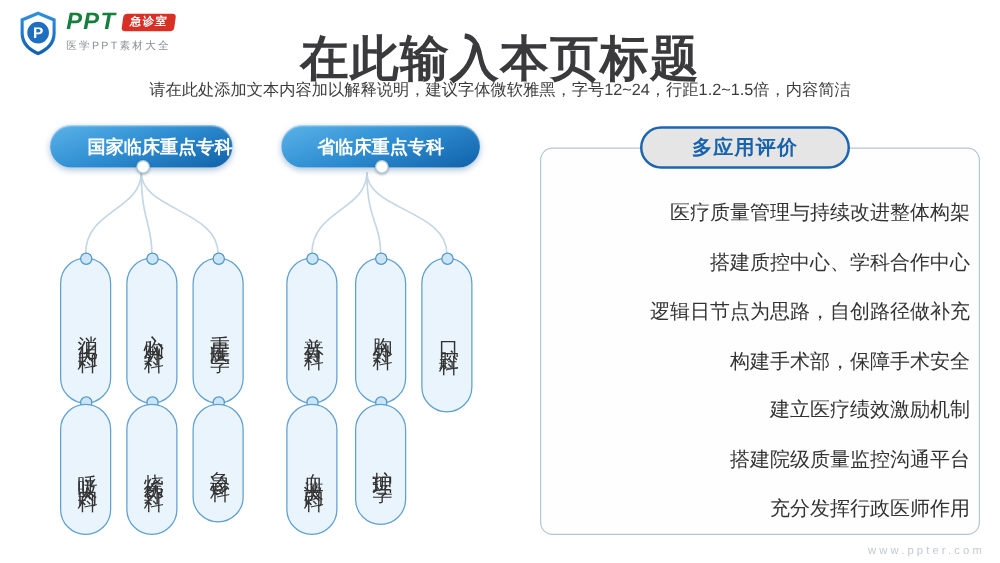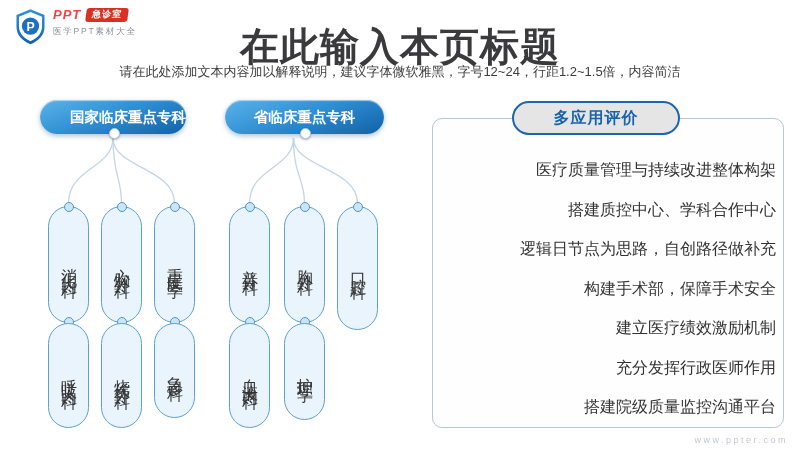--- a/index.html
+++ b/index.html
@@ -4,21 +4,21 @@
 <style>
   html,body{margin:0;padding:0;background:#fff;}
   body{font-family:"Liberation Sans","DejaVu Sans",sans-serif;}
   .slide{position:relative;width:800px;height:450px;background:#fff;overflow:hidden;}
 
   
   .logo{position:absolute;left:14px;top:8px;display:flex;align-items:flex-start;}
   .logo-shield{width:33px;height:37px;flex:0 0 auto;}
   .logo-text{margin-left:6px;}
   .logo-row{display:flex;align-items:center;gap:5px;}
-  .logo-brand{font-size:13px;font-weight:bold;font-style:italic;color:#ef4444;letter-spacing:1px;line-height:1;}
+  .logo-brand{font-size:19px;font-weight:bold;font-style:italic;color:#15803d;letter-spacing:1px;line-height:1;}
   .logo-badge{background:#d93025;color:#fff;font-size:9px;font-weight:bold;padding:2px 6px;border-radius:3px;transform:skewX(-8deg);letter-spacing:1px;line-height:1.1;}
   .logo-tagline{font-size:8.5px;color:#8a9096;letter-spacing:1.8px;margin-top:4px;}
 
   
   .title{position:absolute;top:20px;left:0;width:100%;text-align:center;font-size:39px;font-weight:bold;color:#3a3a3c;letter-spacing:1px;}
   .subtitle{position:absolute;top:63px;left:0;width:100%;text-align:center;font-size:13px;color:#3c3c3c;}
 
   
   .group-header{position:absolute;height:34px;border-radius:17px;
     background:linear-gradient(160deg,#5ab2e8 0%,#2f8ed2 48%,#1161a8 100%);
@@ -154,19 +154,19 @@
   </div>
 
   <div class="panel"></div>
   <div class="panel-title">多应用评价</div>
   <div class="panel-lines">
     <div class="panel-line">医疗质量管理与持续改进整体构架</div>
     <div class="panel-line">搭建质控中心、学科合作中心</div>
     <div class="panel-line">逻辑日节点为思路，自创路径做补充</div>
     <div class="panel-line">构建手术部，保障手术安全</div>
     <div class="panel-line">建立医疗绩效激励机制</div>
+    <div class="panel-line">搭建院级质量监控沟通平台</div>
     <div class="panel-line">充分发挥行政医师作用</div>
-    <div class="panel-line">搭建院级质量监控沟通平台</div>
   </div>
 
   <div class="watermark">www.ppter.com</div>
 
 </div>
 
 </body></html>

